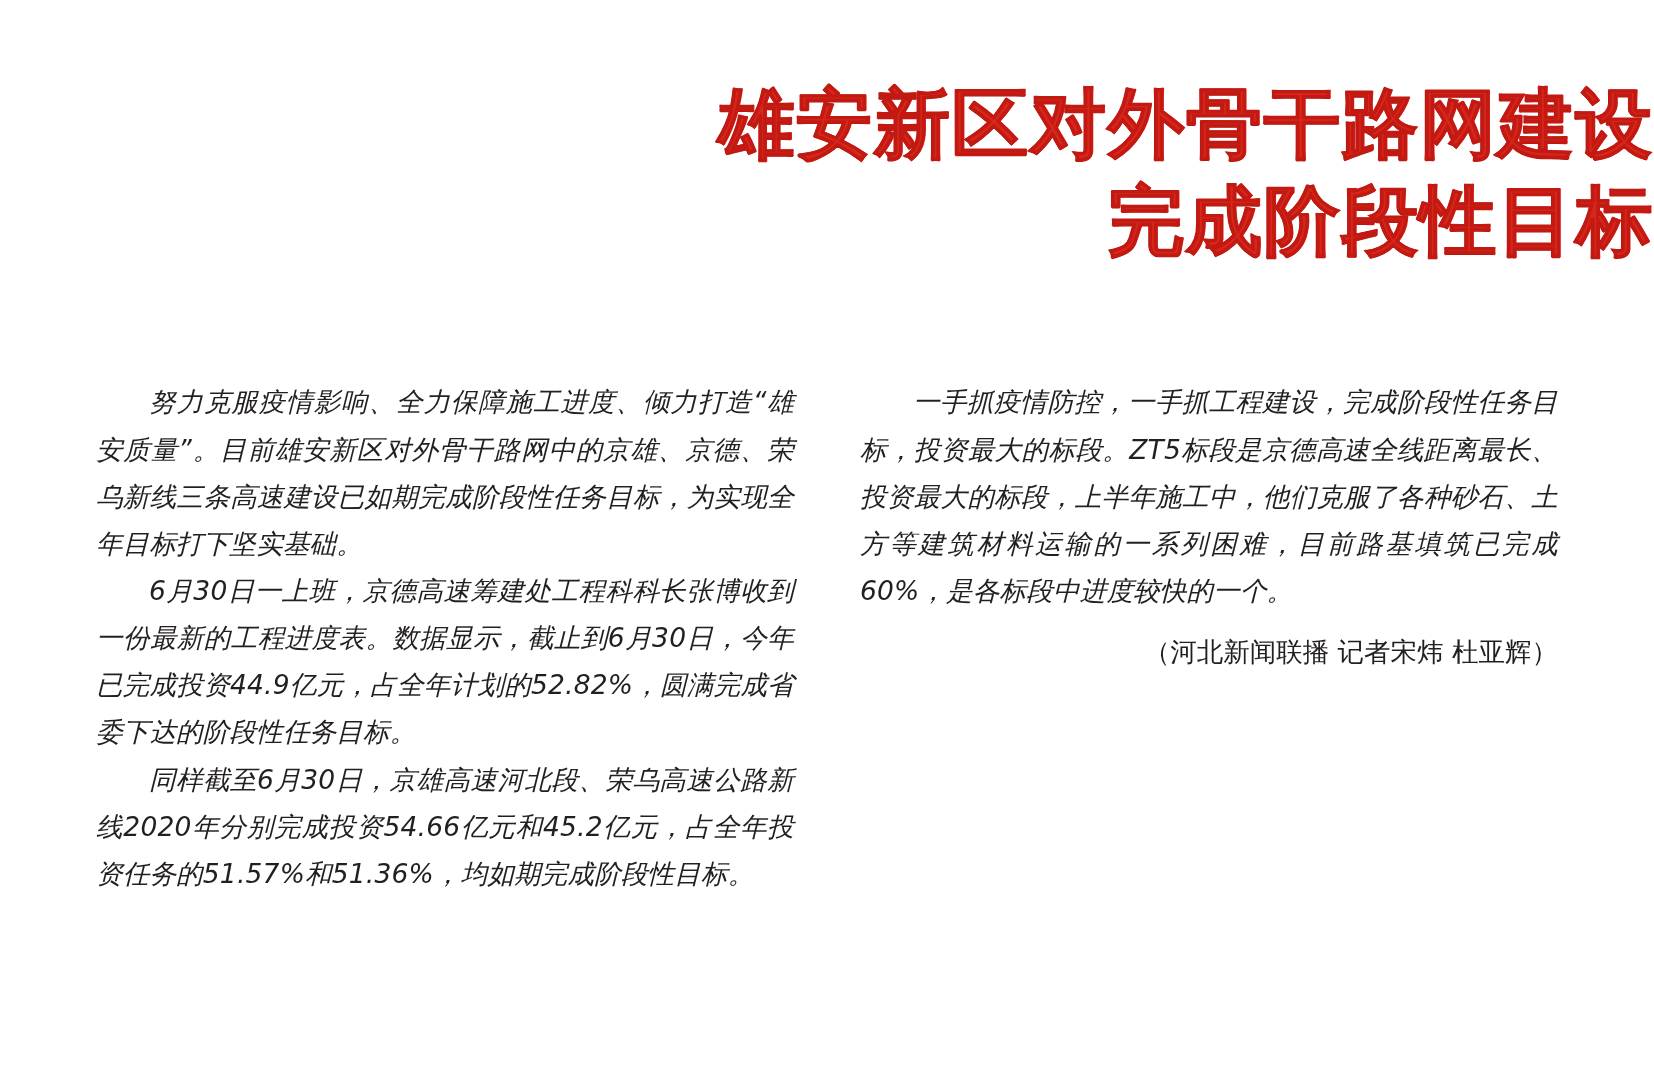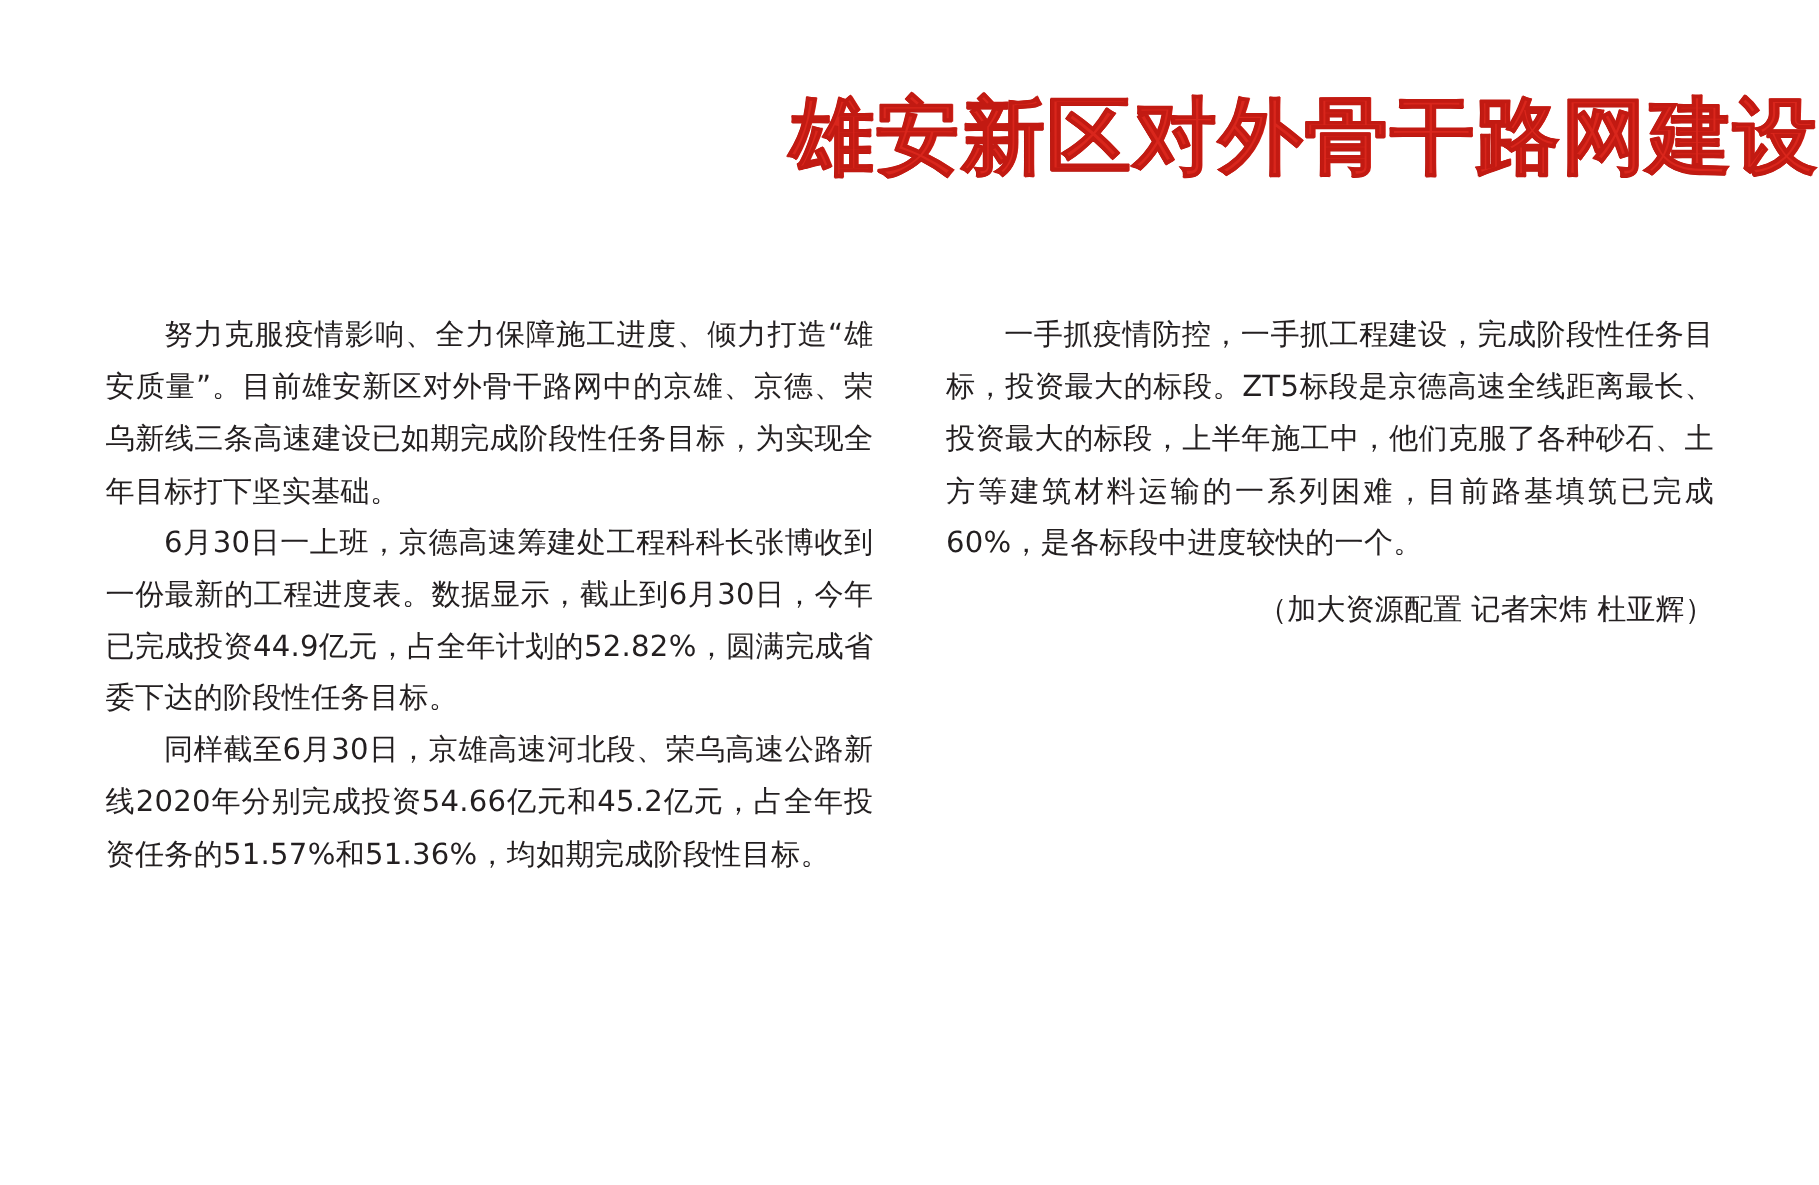--- a/index.html
+++ b/index.html
@@ -53,50 +53,52 @@
   p.para {
     margin: 0;
     font-family: "DejaVu Sans", sans-serif;
     font-size: 26.5px;
     line-height: 1.78;
     text-align: justify;
     text-justify: inter-ideograph;
     text-indent: 2em;
     color: #231f20;
     letter-spacing: 0.2px;
+    font-style: italic;
   }
   p.para + p.para {
     margin-top: 0px;
   }
   p.byline {
     margin: 14px 0 0 0;
     font-family: "DejaVu Sans", sans-serif;
     font-size: 26.5px;
     line-height: 1.78;
     text-align: right;
     color: #231f20;
   }
 </style>
 </head>
 <body>
 
 <div class="page">
 
   <h1 class="headline">
     <span class="line">雄安新区对外骨干路网建设</span>
+    <span class="line">完成阶段性目标</span>
   </h1>
 
   <div class="columns">
 
     <div class="col">
       <p class="para">努力克服疫情影响、全力保障施工进度、倾力打造“雄安质量”。目前雄安新区对外骨干路网中的京雄、京德、荣乌新线三条高速建设已如期完成阶段性任务目标，为实现全年目标打下坚实基础。</p>
       <p class="para">6月30日一上班，京德高速筹建处工程科科长张博收到一份最新的工程进度表。数据显示，截止到6月30日，今年已完成投资44.9亿元，占全年计划的52.82%，圆满完成省委下达的阶段性任务目标。</p>
       <p class="para">同样截至6月30日，京雄高速河北段、荣乌高速公路新线2020年分别完成投资54.66亿元和45.2亿元，占全年投资任务的51.57%和51.36%，均如期完成阶段性目标。</p>
     </div>
 
     <div class="col">
       <p class="para">一手抓疫情防控，一手抓工程建设，完成阶段性任务目标，投资最大的标段。ZT5标段是京德高速全线距离最长、投资最大的标段，上半年施工中，他们克服了各种砂石、土方等建筑材料运输的一系列困难，目前路基填筑已完成60%，是各标段中进度较快的一个。</p>
-      <p class="byline">（加大资源配置 记者宋炜 杜亚辉）</p>
+      <p class="byline">（河北新闻联播 记者宋炜 杜亚辉）</p>
     </div>
 
   </div>
 
 </div>
 
 </body></html>

